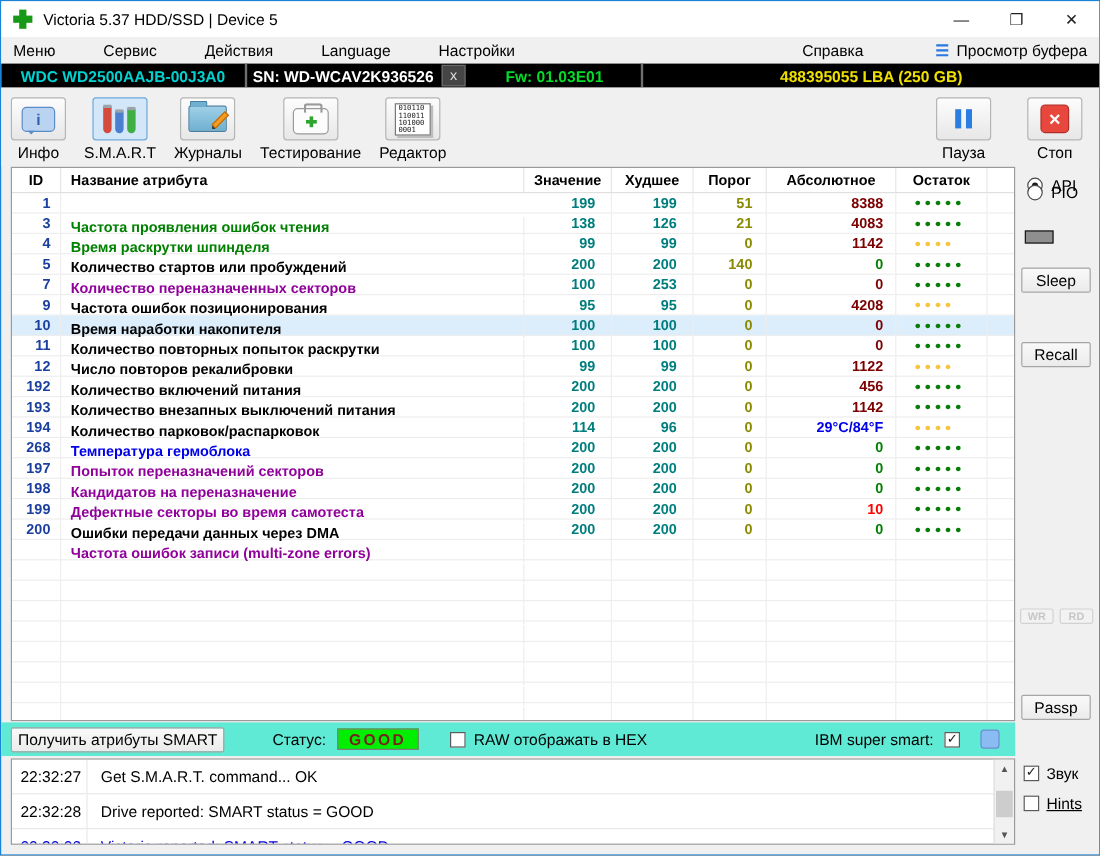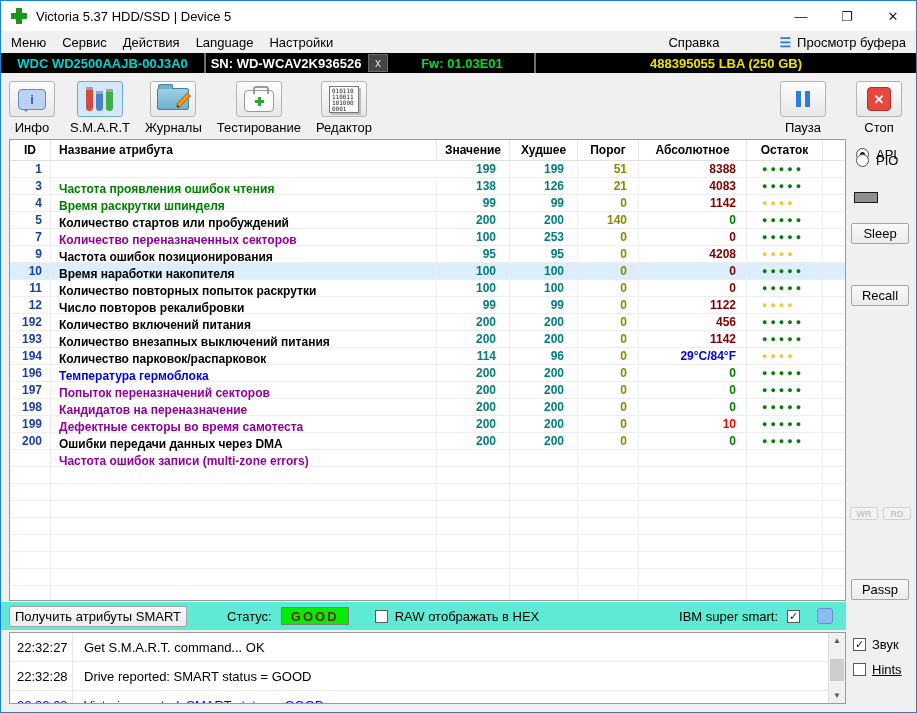--- a/index.html
+++ b/index.html
@@ -12,21 +12,21 @@
   
   .titlebar{position:absolute;left:0;top:0;right:0;height:30px;background:#fff;display:flex;align-items:center;}
   .plus-icon{position:relative;width:16px;height:16px;margin-left:10px;flex:0 0 16px;}
   .plus-icon::before{content:"";position:absolute;left:5px;top:0;width:6px;height:16px;background:#179917;}
   .plus-icon::after{content:"";position:absolute;left:0;top:5px;width:16px;height:6px;background:#179917;}
   .title-text{font-size:13px;color:#000;margin-left:9px;}
   .win-controls{margin-left:auto;display:flex;height:100%;}
   .win-btn{width:46px;height:100%;display:flex;align-items:center;justify-content:center;font-size:13px;color:#222;}
   
   .menubar{position:absolute;top:30px;left:0;right:0;height:22px;background:#f0f0f0;display:flex;align-items:center;font-size:13px;color:#000;}
-  .menu-item{padding:2px 8px;}
+  .menu-item{padding:2px 20px;}
   .menu-right{margin-left:auto;display:flex;align-items:center;}
   .menu-help{padding:2px 15px;margin-right:45px;}
   .buffer-view{display:flex;align-items:center;gap:6px;margin-right:10px;}
   .list-icon{color:#2a7ae0;font-size:13px;font-weight:bold;line-height:1;}
   
   .devicebar{position:absolute;top:52px;left:0;right:0;height:20px;background:#000;display:flex;align-items:stretch;font-size:13px;font-weight:bold;}
   .seg{display:flex;align-items:center;justify-content:center;}
   .seg-model{width:205px;color:#00d2d2;border-right:2px solid #6e6e6e;}
   .seg-sn{width:160px;color:#fff;}
   .seg-x{width:20px;margin:1px 2px;background:#454545;border:1px solid #6a6a6a;color:#ddd;font-weight:normal;font-size:12px;}
@@ -340,21 +340,21 @@
           <div class="td col-id">194</div>
           <div class="td col-name c-blue">Температура гермоблока</div>
           <div class="td col-val">114</div>
           <div class="td col-worst">96</div>
           <div class="td col-thr">0</div>
           <div class="td col-abs c-blue">29°C/84°F</div>
           <div class="td col-health h-yellow">●●●●</div>
           <div class="td col-rest"></div>
         </div>
         <div class="trow">
-          <div class="td col-id">196</div>
+          <div class="td col-id">268</div>
           <div class="td col-name c-purple">Попыток переназначений секторов</div>
           <div class="td col-val">200</div>
           <div class="td col-worst">200</div>
           <div class="td col-thr">0</div>
           <div class="td col-abs c-green">0</div>
           <div class="td col-health h-green">●●●●●</div>
           <div class="td col-rest"></div>
         </div>
         <div class="trow">
           <div class="td col-id">197</div>

